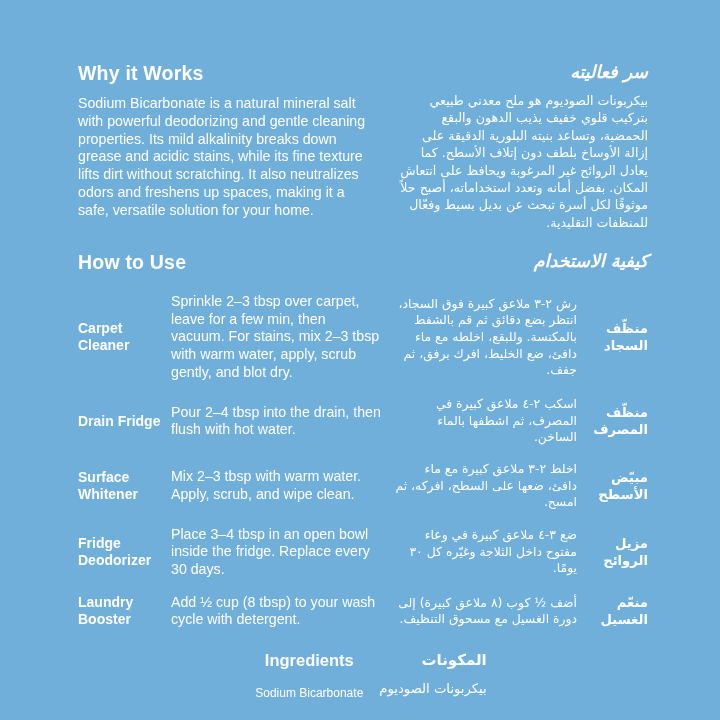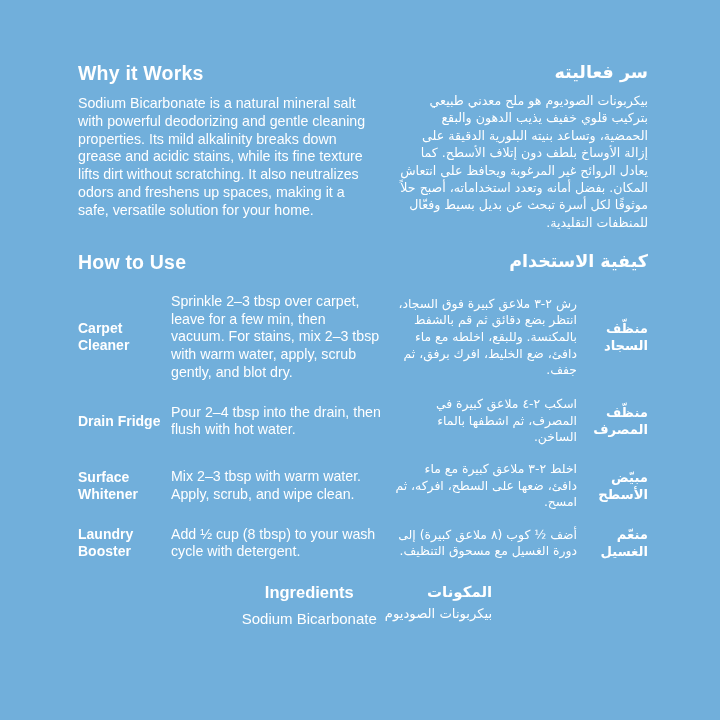--- a/index.html
+++ b/index.html
@@ -32,20 +32,21 @@
     font-size: 19.5px;
     font-weight: bold;
     margin: 0 0 10px 0;
     letter-spacing: 0.2px;
   }
   .sec-title-ar {
     font-family: "DejaVu Sans", sans-serif;
     font-size: 17.5px;
     font-weight: bold;
     margin: 0 0 10px 0;
+    font-style: italic;
   }
   .body-en {
     font-size: 14.2px;
     line-height: 17.8px;
     margin: 0;
   }
   .body-ar {
     font-family: "DejaVu Sans", sans-serif;
     font-size: 12.6px;
     line-height: 17.4px;
@@ -97,28 +98,28 @@
     justify-content: center;
     margin-top: 22px;
     text-align: center;
   }
   .footer-title-en {
     font-size: 16.5px;
     font-weight: bold;
     margin: 0 0 4px 0;
   }
   .footer-value-en {
-    font-size: 15px;
-    margin: 8px;
+    font-size: 12px;
+    margin: 16px;
   }
   .footer-title-ar {
     font-family: "DejaVu Sans", sans-serif;
     font-size: 15px;
     font-weight: bold;
-    margin: 0 0 5px 0;
+    margin: 0 0 12px 0;
   }
   .footer-value-ar {
     font-family: "DejaVu Sans", sans-serif;
     font-size: 13.2px;
     margin: 0;
   }
 </style>
 </head>
 <body>
 
@@ -156,20 +157,26 @@
       <div class="u-label-ar" dir="rtl" lang="ar">منظّف المصرف</div>
     </div>
 
     <div class="usage-row">
       <div class="u-label-en">Surface Whitener</div>
       <div class="u-desc-en">Mix 2–3 tbsp with warm water. Apply, scrub, and wipe clean.</div>
       <div class="u-desc-ar" dir="rtl" lang="ar">اخلط ٢-٣ ملاعق كبيرة مع ماء دافئ، ضعها على السطح، افركه، ثم امسح.</div>
       <div class="u-label-ar" dir="rtl" lang="ar">مبيّض الأسطح</div>
     </div>
 
+    <div class="usage-row">
+      <div class="u-label-en">Fridge Deodorizer</div>
+      <div class="u-desc-en">Place 3–4 tbsp in an open bowl inside the fridge. Replace every 30 days.</div>
+      <div class="u-desc-ar" dir="rtl" lang="ar">ضع ٣-٤ ملاعق كبيرة في وعاء مفتوح داخل الثلاجة وغيّره كل ٣٠ يومًا.</div>
+      <div class="u-label-ar" dir="rtl" lang="ar">مزيل الروائح</div>
+    </div>
 
     <div class="usage-row">
       <div class="u-label-en">Laundry Booster</div>
       <div class="u-desc-en">Add ½ cup (8 tbsp) to your wash cycle with detergent.</div>
       <div class="u-desc-ar" dir="rtl" lang="ar">أضف ½ كوب (٨ ملاعق كبيرة) إلى دورة الغسيل مع مسحوق التنظيف.</div>
       <div class="u-label-ar" dir="rtl" lang="ar">منعّم الغسيل</div>
     </div>
 
   </div>
 

